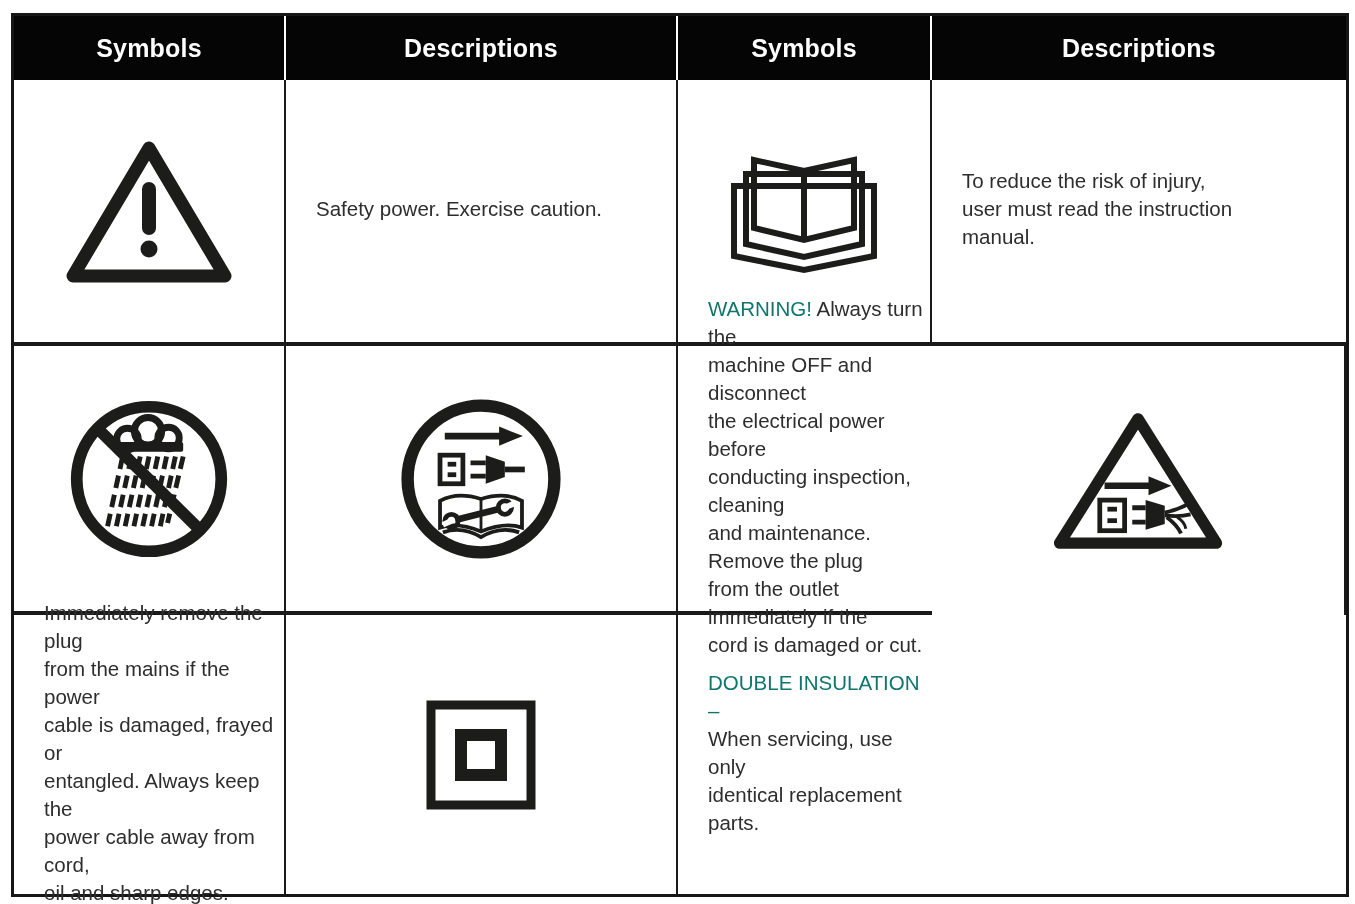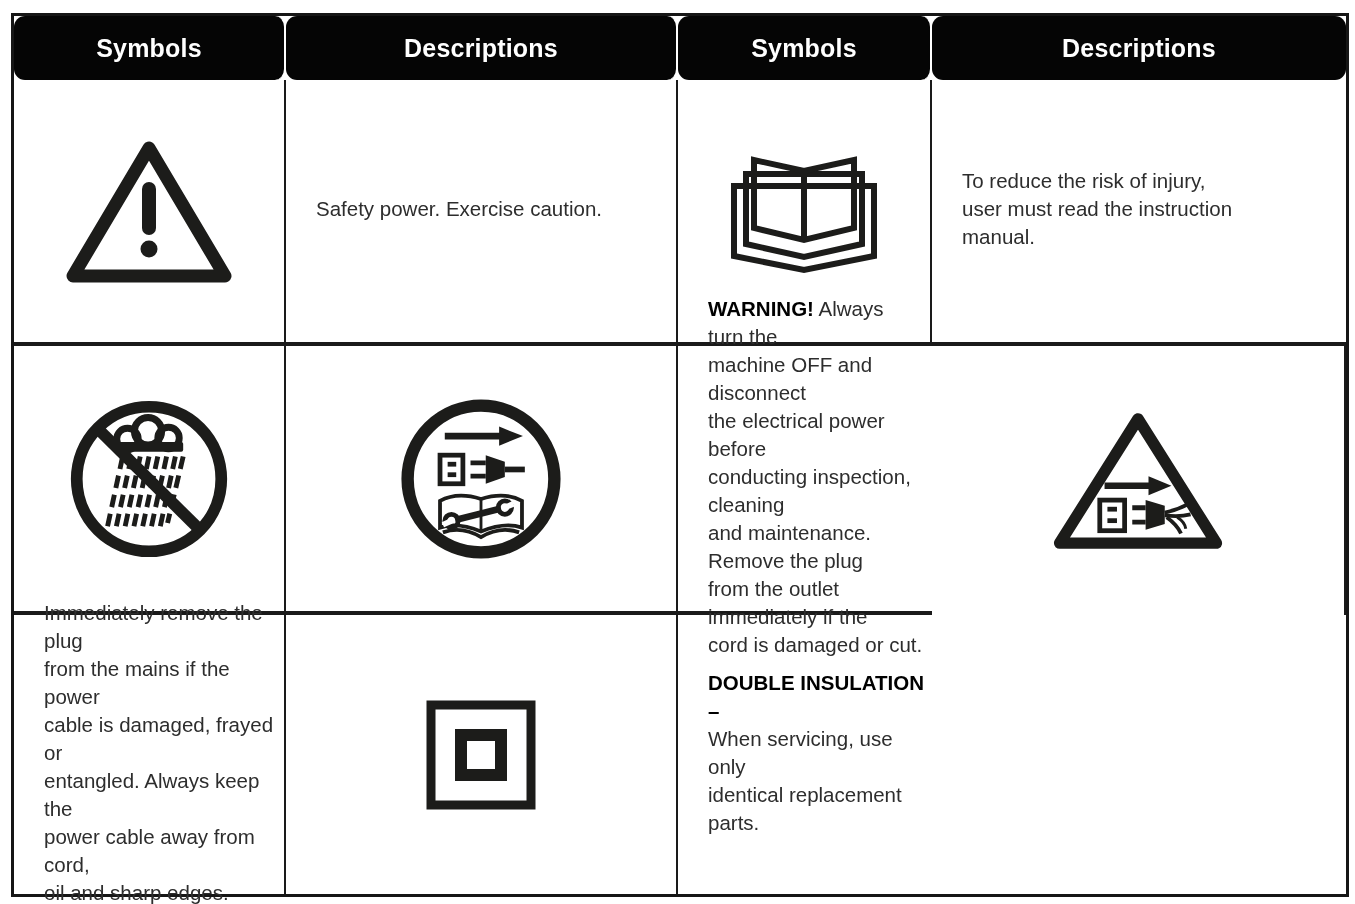--- a/index.html
+++ b/index.html
@@ -12,33 +12,33 @@
     display:grid;
     grid-template-columns:272px 392px 254px 414px;
     grid-template-rows:64px 266px 269px 279px;
     box-sizing:border-box;
     background:#ffffff;
   }
   .hcell{
     background:#050505;color:#ffffff;
     display:flex;align-items:center;justify-content:center;
     font-weight:bold;font-size:25px;letter-spacing:.2px;
-    border-right:2px solid #ffffff;box-sizing:border-box;border-radius:11px;
+    border-right:2px solid #ffffff;box-sizing:border-box;
   }
   .hcell.last{border-right:none;}
   .cell{box-sizing:border-box;border-right:2px solid #1a1a1a;border-bottom:4px solid #1a1a1a;}
   .cell.lastcol{border-right:none;}
   .cell.lastrow{border-bottom:none;}
   .sym{display:flex;align-items:center;justify-content:center;}
   .desc{display:flex;align-items:center;padding:10px 8px 14px 30px;}
   .desc p{
     margin:0;font-size:20.5px;line-height:28px;color:#2d2d2d;
     white-space:pre-line;
   }
-  .lead{font-weight:bold;color:#000000;}
+  .lead{font-weight:normal;color:#0f766e;}
   svg{display:block;}
   .ic{stroke:#1c1c1a;fill:none;}
 </style>
 </head>
 <body>
 
 <div class="page">
   <div class="symtable">
 
     <div class="hcell">

